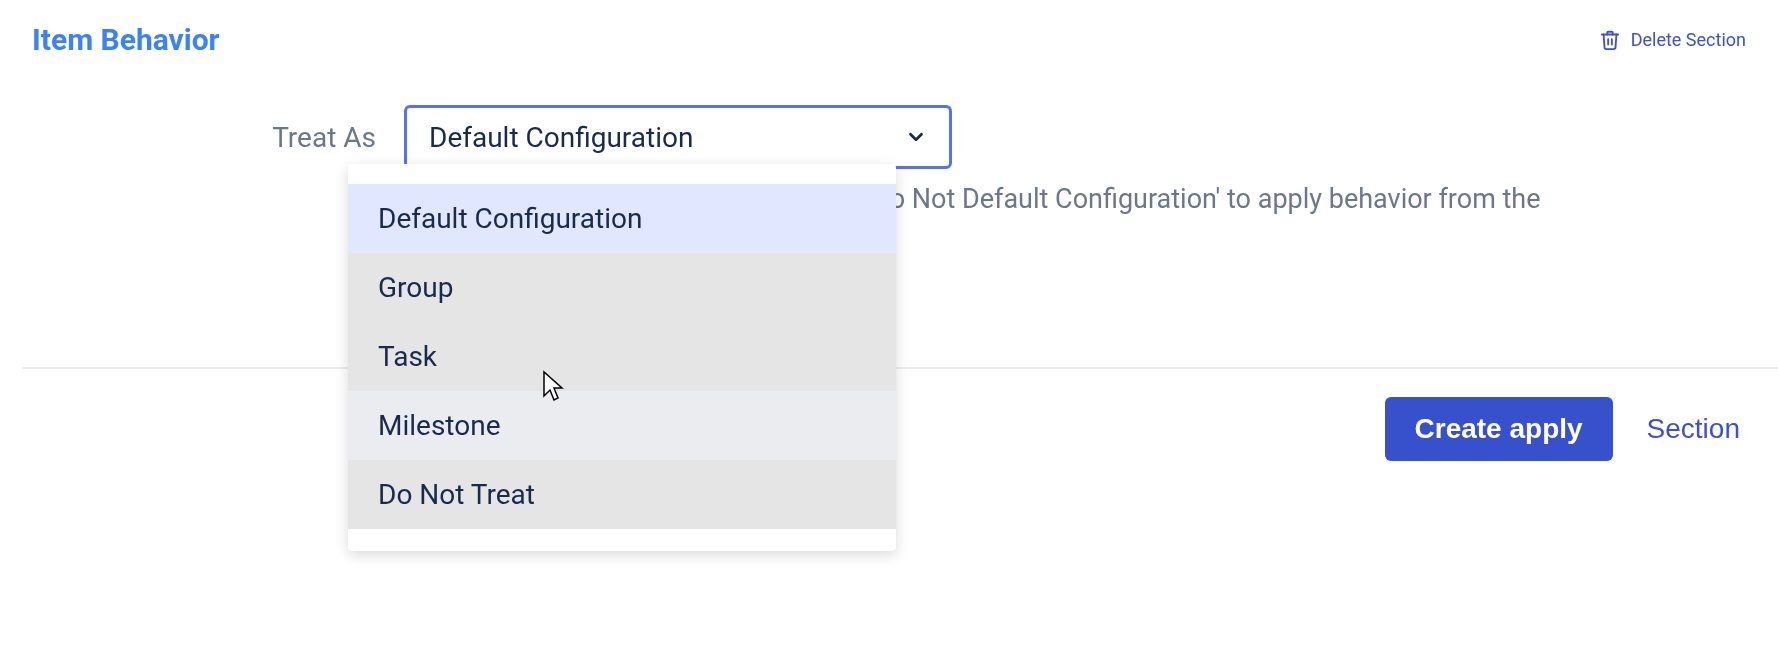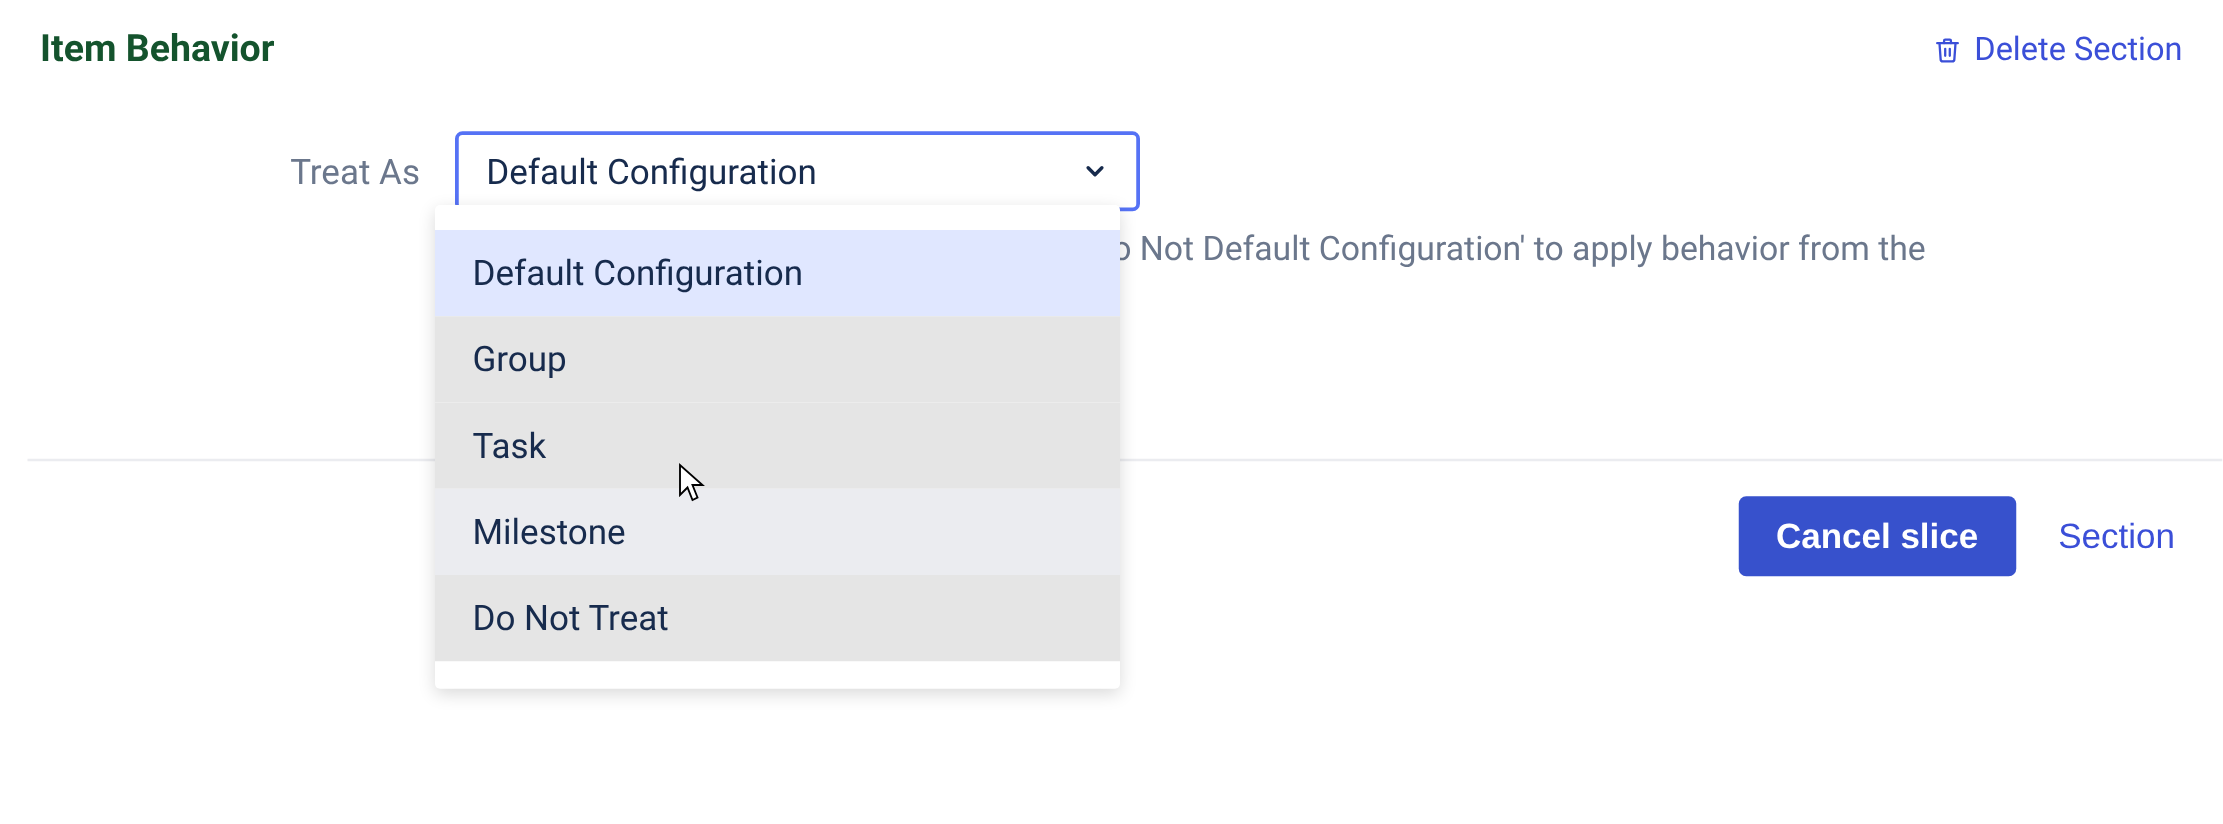--- a/index.html
+++ b/index.html
@@ -17,45 +17,45 @@
     }
     .section-header {
       display: flex;
       justify-content: space-between;
       align-items: center;
       padding: 22px 32px 0 32px;
     }
     .section-title {
       font-size: 30px;
       font-weight: 700;
-      color: #14532d;
+      color: #3b82f6;
     }
     .delete-link {
       display: flex;
       align-items: center;
       gap: 10px;
       cursor: pointer;
       color: #3b4fd8;
     }
     .delete-link svg {
       width: 22px;
       height: 22px;
     }
     .delete-text {
-      font-size: 26px;
+      font-size: 18px;
       color: #3b4fd8;
       font-weight: 400;
     }
     .form-row {
       display: flex;
       align-items: center;
       padding-top: 48px;
     }
     .label-col {
-      width: 364px;
+      width: 404px;
       text-align: right;
       padding-right: 28px;
     }
     .form-label {
       font-size: 28px;
       color: #6b778c;
       font-weight: 400;
     }
     .control-col {
       position: relative;
@@ -203,15 +203,15 @@
     <div class="dropdown-option">Task</div>
     <div class="dropdown-option hovered">Milestone</div>
     <div class="dropdown-option">Do Not Treat</div>
   </div>
 
 <svg class="cursor-arrow" viewBox="0 0 24 32">
   <path d="M2 2 L2 26 L8 20 L12 30 L16 28 L12 18 L20 18 Z" fill="#fff" stroke="#000" stroke-width="1.5"></path>
 </svg>
 
 <div class="actions">
-  <button class="btn-primary">Cancel slice</button>
+  <button class="btn-primary">Create apply</button>
   <button class="btn-cancel">Section</button>
 </div>
 
 </body></html>

